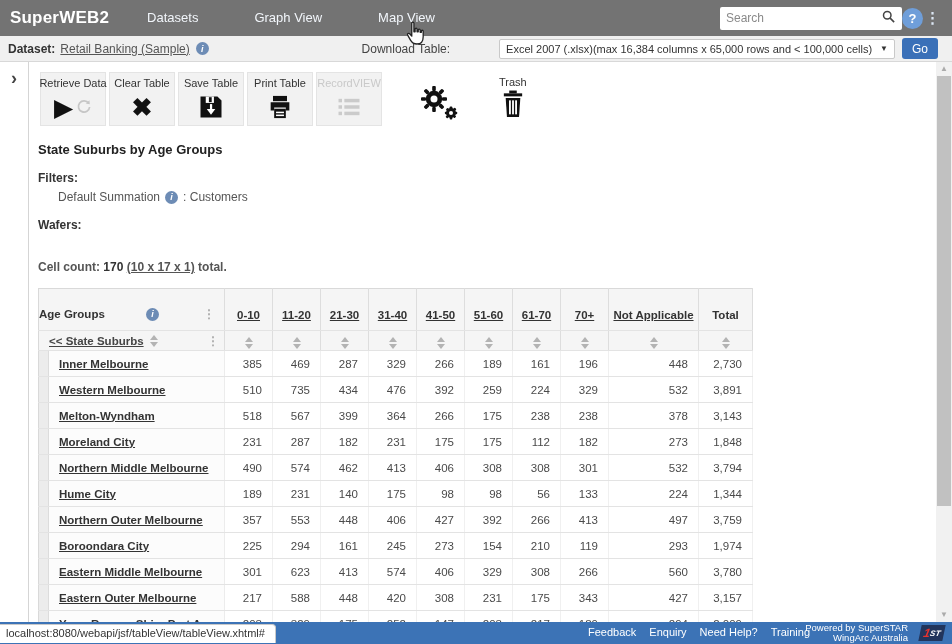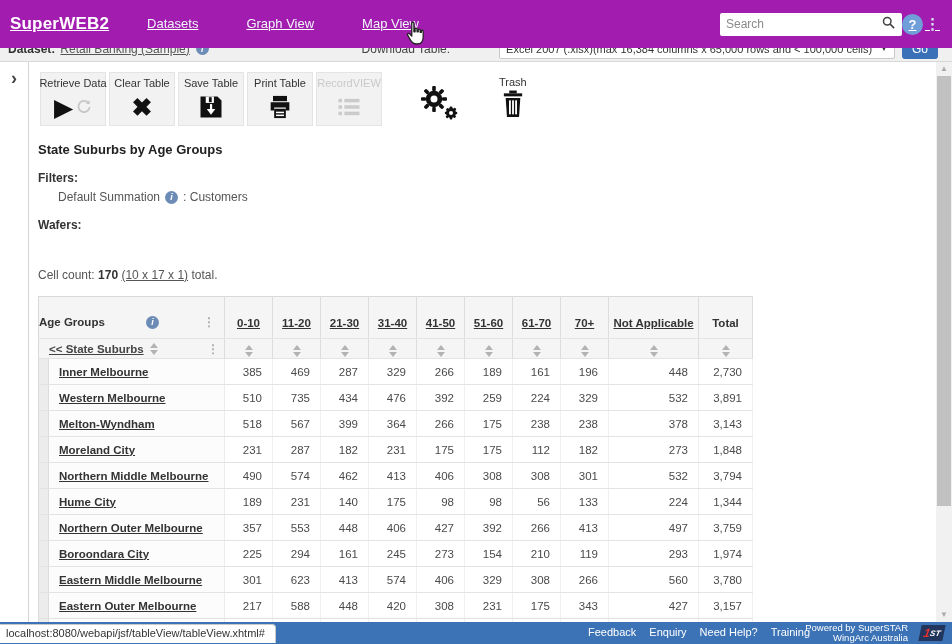--- a/index.html
+++ b/index.html
@@ -1,24 +1,24 @@
 <!DOCTYPE html>
 <html><head>
 <meta charset="utf-8">
 <style>
   * { box-sizing: border-box; margin: 0; padding: 0; }
   html,body { width:952px; height:644px; overflow:hidden; background:#fff;
               font-family:"Liberation Sans", sans-serif; }
   .app { position:relative; width:952px; height:644px; overflow:hidden; }
 
   
-  .navbar { position:absolute; top:0; left:0; right:0; height:48px; background:#a21caf;
-            display:flex; align-items:center; color:#fff; z-index:20;text-decoration:underline; }
+  .navbar { position:absolute; top:0; left:0; right:0; height:36px; background:#737373;
+            display:flex; align-items:center; color:#fff; z-index:20; }
   .logo { font-size:17px; font-weight:bold; padding:0 14px 0 10px; letter-spacing:.2px; }
-  .tabs { display:flex; height:36px; }
+  .tabs { display:flex; height:36px;gap:8px; }
   .tab { height:36px; line-height:36px; padding:0 24px; font-size:13px; color:#f2f6fb; cursor:pointer; }
   .tab.active { background:#2b63a9; }
   .nav-right { margin-left:auto; display:flex; align-items:center; gap:0; padding-right:10px; }
   .searchbox { display:flex; align-items:center; background:#fff; border-radius:2px;
                width:182px; height:23px; padding:0 6px; }
   .searchbox input { border:none; outline:none; flex:1; font-size:12px; color:#333;
                      font-family:"Liberation Sans", sans-serif; background:transparent; }
   .searchbox input::placeholder { color:#8a8a8a; }
   .help-circle { width:21px; height:21px; border-radius:50%; background:#6f9ed9; color:#fff;
                  font-size:13px; font-weight:bold; display:flex; align-items:center; justify-content:center; }
@@ -59,21 +59,21 @@
   .play-glyph { font-size:25px; color:#111; line-height:1; }
   .x-glyph { font-size:25px; color:#111; font-weight:bold; line-height:1; }
   .tb-btn.disabled .tb-label { color:#c9c9c9; }
   .gear-wrap { margin-left:34px; margin-top:12px; }
   .trash-wrap { margin-left:40px; display:flex; flex-direction:column; align-items:center; gap:2px; padding-top:4px; }
 
   
   .table-title { font-size:13px; font-weight:bold; color:#222; margin-top:16px; }
   .filters-label, .wafers-label { font-size:12px; font-weight:bold; color:#333; margin-top:14px; }
   .filter-line { font-size:12px; color:#555; margin:5px 0 0 20px; display:flex; align-items:center; gap:5px; }
-  .cellcount-line { font-size:12px; color:#555; margin-top:36px; }
+  .cellcount-line { font-size:12px; color:#555; margin-top:28px;font-weight:bold; }
   .cellcount-line b { color:#333; }
   .cc-link { color:#555; text-decoration:underline; }
 
   
   .tbl-wrap { margin-top:14px; }
   table.tbl { border-collapse:collapse; table-layout:fixed; width:714px; border:1px solid #d9d9d9;
               font-size:11.5px; }
   .tbl th, .tbl td { border-right:1px solid #ececec; border-bottom:1px solid #e3e3e3; }
   .tbl thead th { background:#f5f5f5; border-right:1px solid #ddd; }
   .hdr1 th { height:42px; vertical-align:bottom; padding-bottom:9px; }

